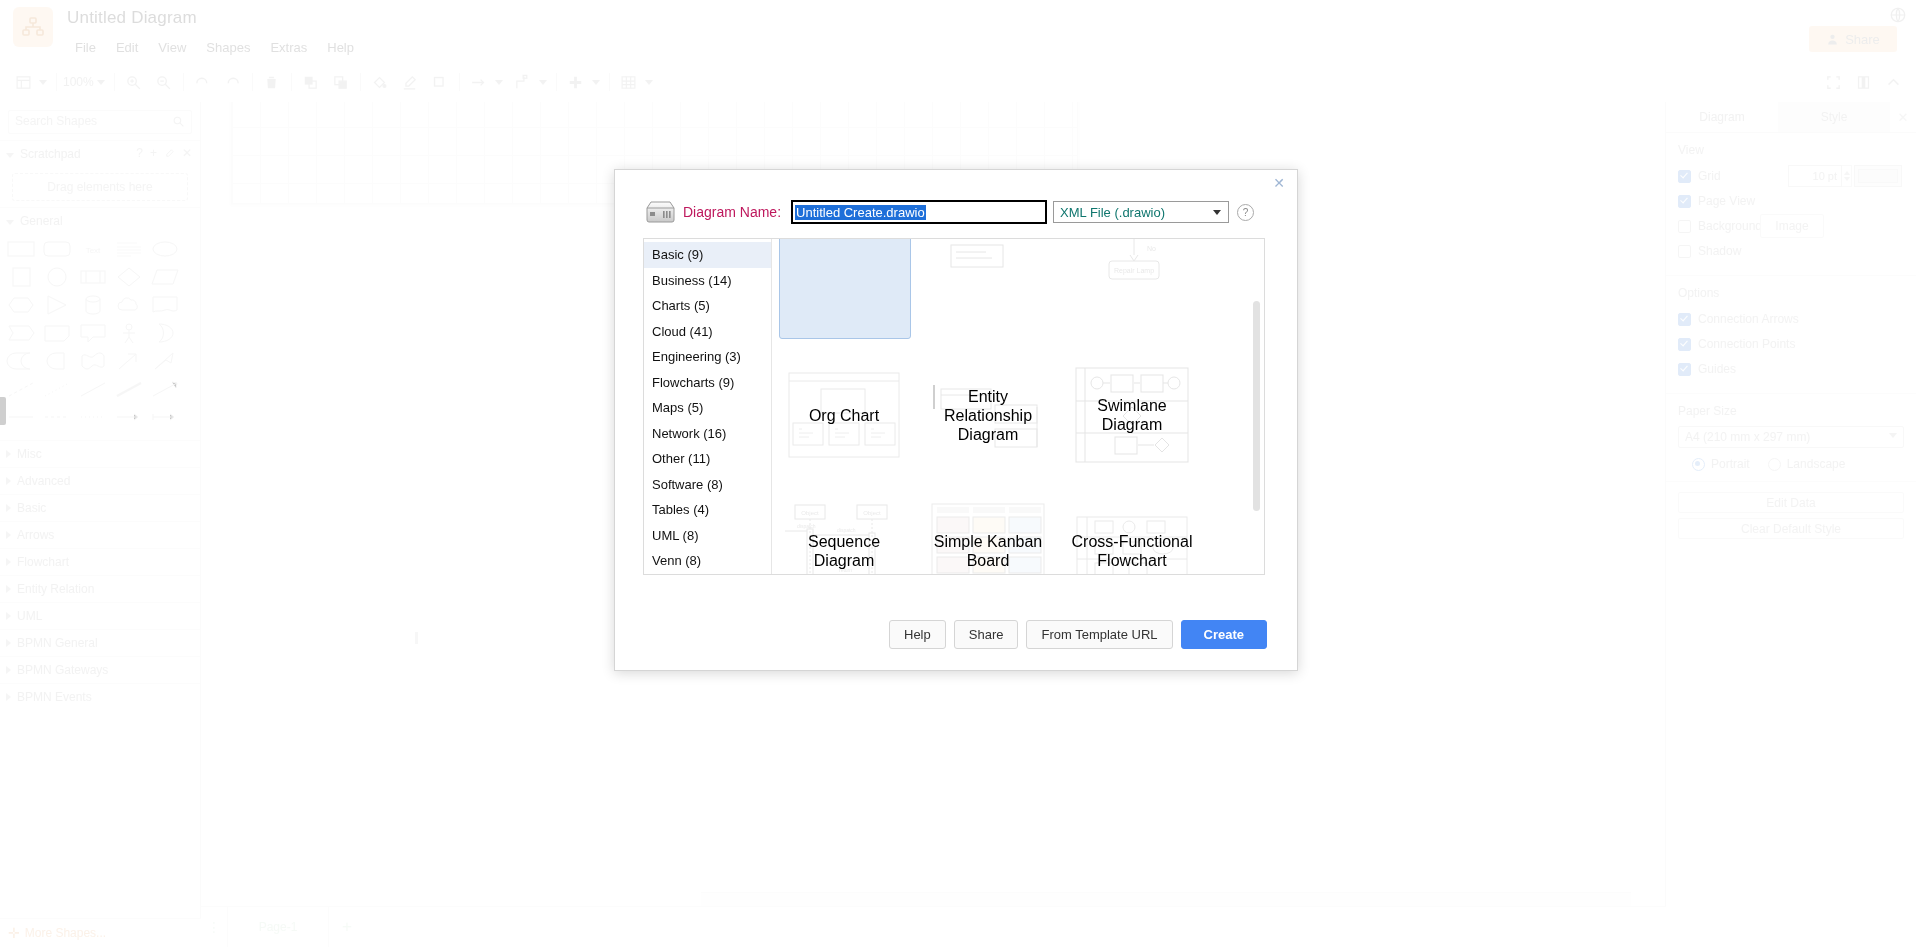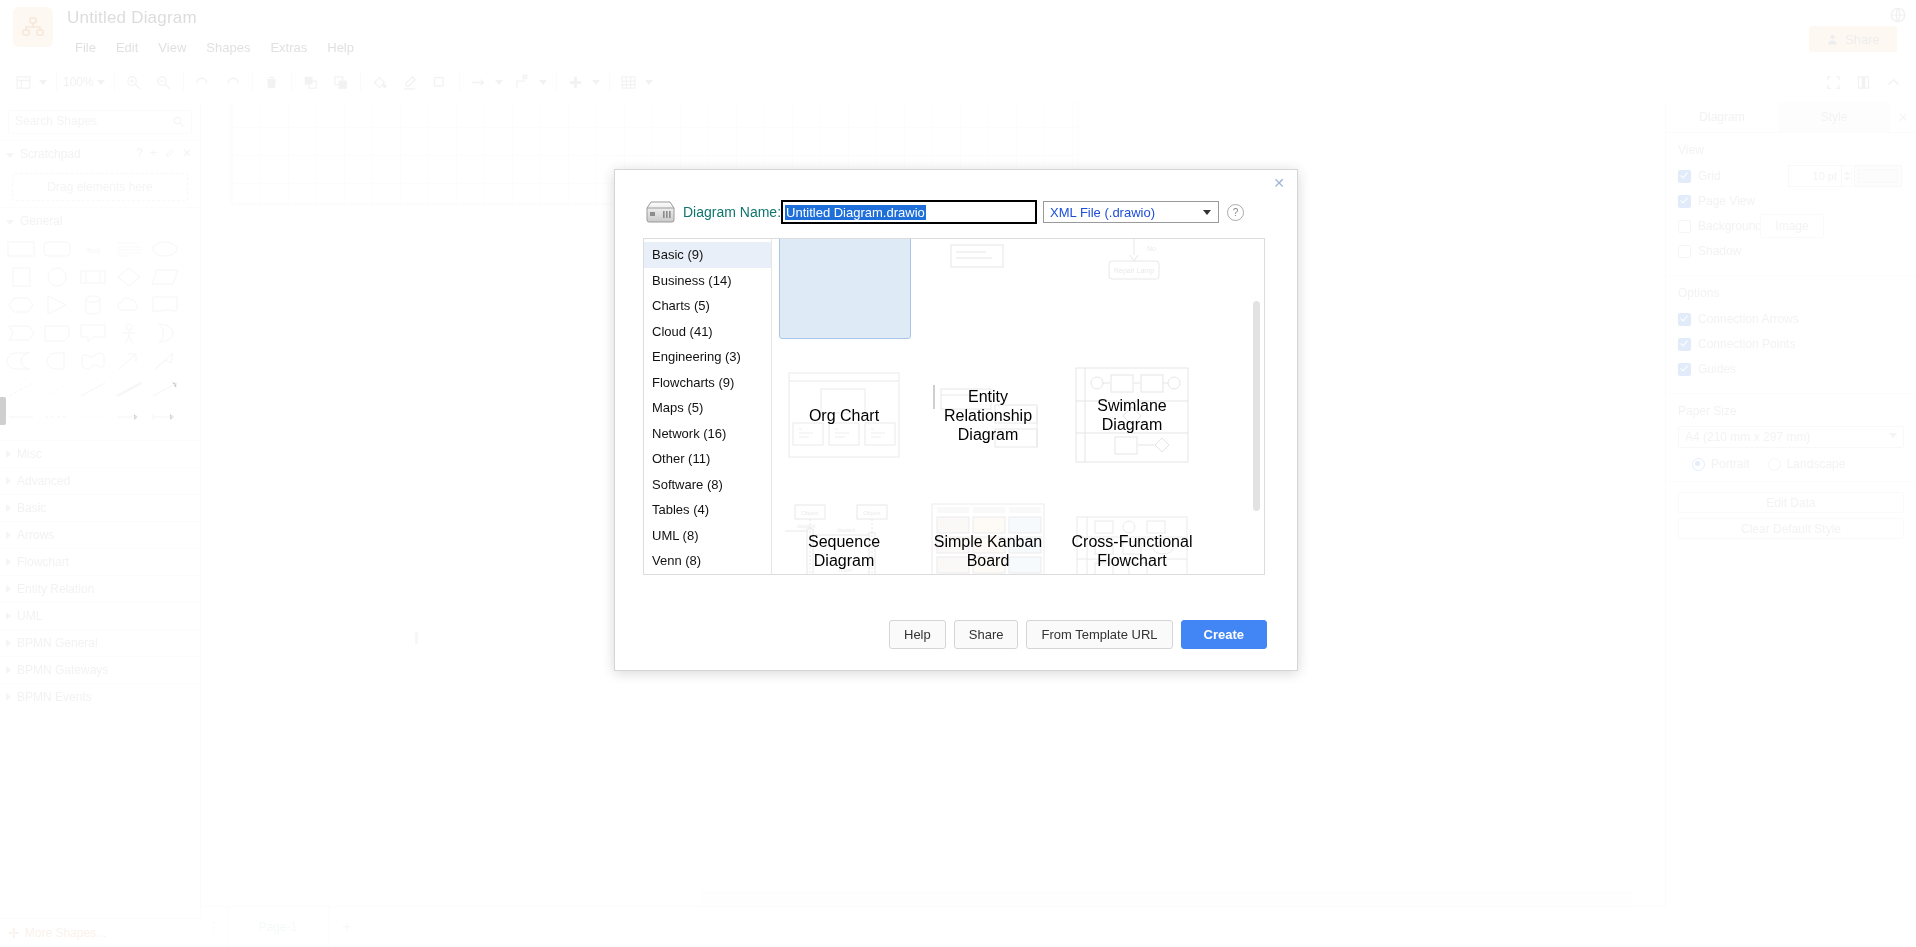--- a/index.html
+++ b/index.html
@@ -107,25 +107,25 @@
   .padd{width:36px;height:40px;display:flex;align-items:center;justify-content:center;color:#dbeede;font-size:17px;}
 
   
   .modal{position:absolute;left:614px;top:169px;width:682px;height:500px;background:#fff;
          border:1px solid #d5d5d5;box-shadow:0 2px 12px rgba(0,0,0,.16);}
   .modal-close{position:absolute;right:10px;top:5px;width:16px;height:16px;color:#9fb6d4;font-size:14px;line-height:16px;
                text-align:center;cursor:pointer;}
   .mdrow{position:absolute;left:28px;top:28px;right:20px;height:28px;display:flex;align-items:center;}
   .diskicon{width:36px;height:28px;flex:none;display:flex;align-items:center;}
   .diskicon svg{width:34px;height:26px;}
-  .mdlabel{font-size:14px;color:#0f766e;margin-left:4px;white-space:nowrap;}
+  .mdlabel{font-size:14px;color:#be185d;margin-left:4px;margin-right:10px;white-space:nowrap;}
   .nameinput{width:248px;height:20px;border:2px solid #000;background:#fff;display:flex;align-items:center;padding:0 2px;}
   .nameinput .sel{background:#1e6fd9;color:#fff;font-size:13px;padding:0 1px;white-space:nowrap;}
   .typesel{margin-left:6px;width:176px;height:22px;border:1px solid #9a9a9a;background:#fff;display:flex;align-items:center;
-           padding:0 6px;font-size:13px;color:#1d4ed8;position:relative;box-sizing:border-box;}
+           padding:0 6px;font-size:13px;color:#0f766e;position:relative;box-sizing:border-box;}
   .typesel .ch{position:absolute;right:7px;top:8px;width:0;height:0;border-left:4px solid transparent;border-right:4px solid transparent;border-top:5px solid #333;}
   .helpq{margin-left:8px;width:15px;height:15px;border-radius:50%;border:1px solid #aaa;color:#888;font-size:10px;
          display:flex;align-items:center;justify-content:center;}
 
   .mdbody{position:absolute;left:28px;top:68px;width:620px;height:335px;border:1px solid #dcdcdc;display:flex;overflow:hidden;}
   .catlist{width:128px;background:#fff;border-right:1px solid #e6e6e6;padding-top:3px;box-sizing:border-box;overflow:hidden;}
   .catitem{height:25.5px;display:flex;align-items:center;padding-left:8px;font-size:13px;color:#111;}
   .catitem.active{background:#e9eff8;text-align:center;}
   .tplwrap{flex:1;position:relative;background:#fff;overflow:hidden;}
   .tplgrid{position:absolute;left:0;top:-30px;width:100%;}
@@ -671,21 +671,21 @@
         <rect x="7" y="13" width="5" height="4" fill="#8c8c8c"></rect>
         <g fill="#8c8c8c">
             <rect x="20" y="12" width="1.6" height="7"></rect>
             <rect x="23" y="12" width="1.6" height="7"></rect>
             <rect x="26" y="12" width="1.6" height="7"></rect>
           </g>
       </svg>
     </span>
     <span class="mdlabel">Diagram Name:</span>
     <span class="nameinput">
-      <span class="sel">Untitled Diagram.drawio</span>
+      <span class="sel">Untitled Create.drawio</span>
     </span>
     <span class="typesel">
       <span>XML File (.drawio)</span>
       <i class="ch"></i>
     </span>
     <span class="helpq">?</span>
   </div>
 
   <div class="mdbody">
     <div class="catlist">

